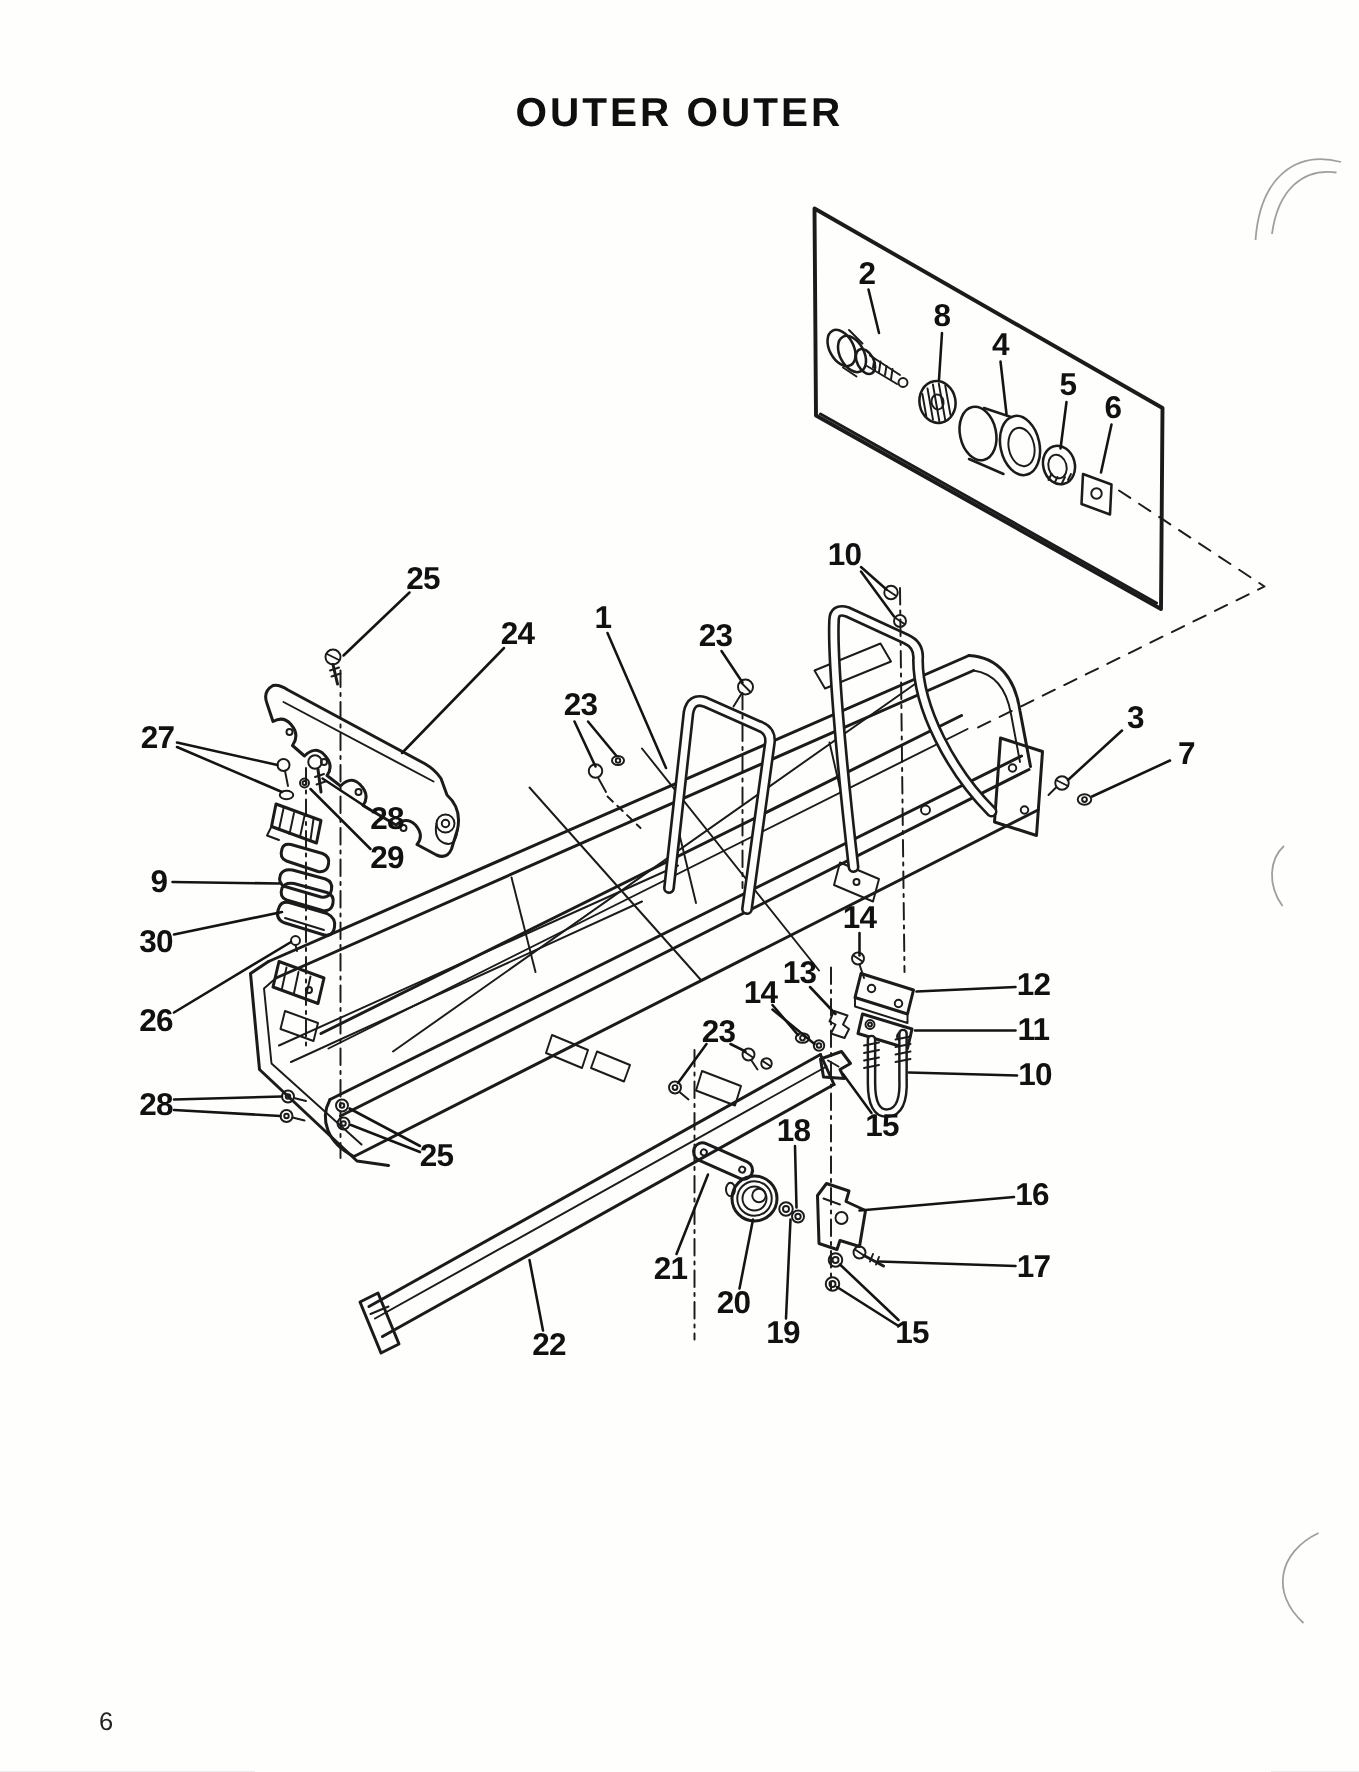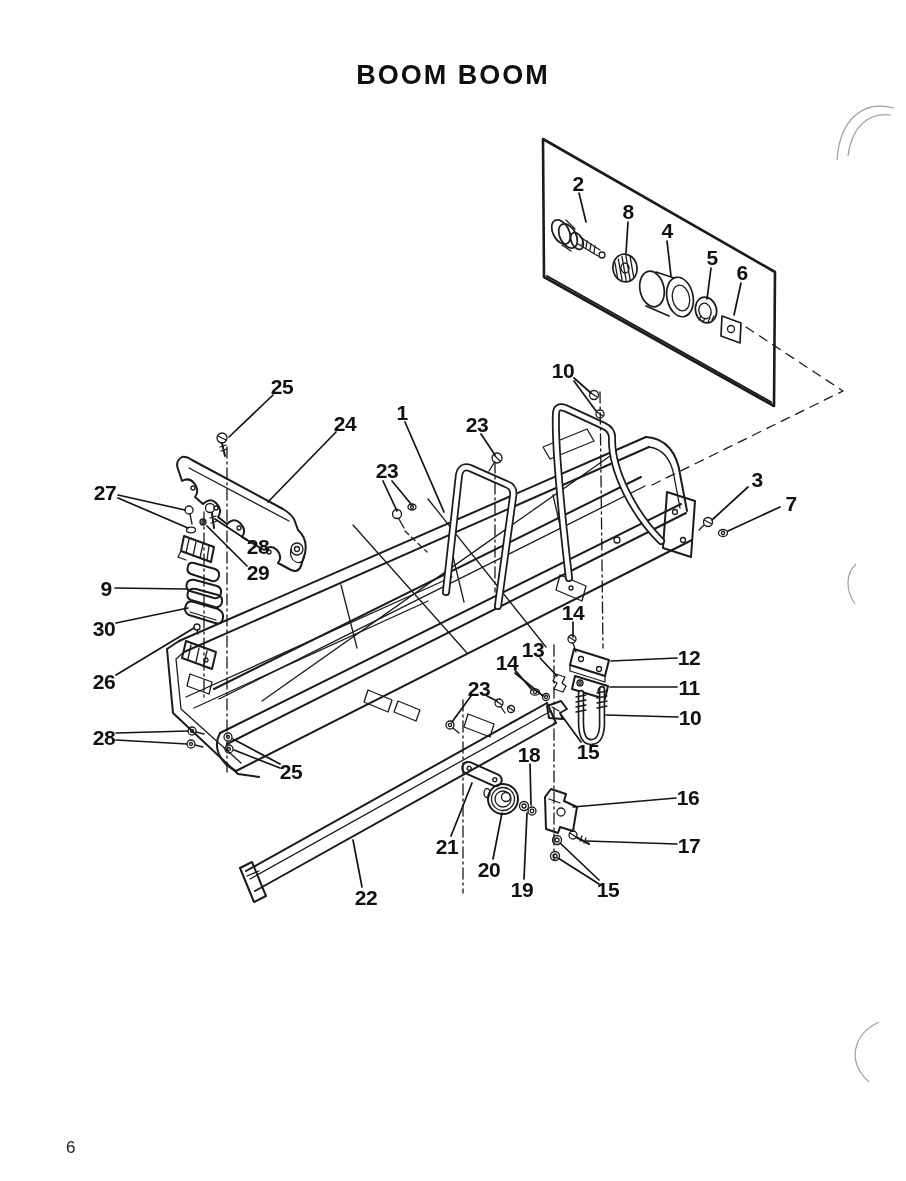--- a/index.html
+++ b/index.html
@@ -29,21 +29,21 @@
     font-family:"Liberation Sans", sans-serif;font-weight:700;font-size:21px;
     fill:#111;text-anchor:middle;dominant-baseline:central;letter-spacing:-0.5px;
   }
   #callout-layer line{stroke:#141414;stroke-width:1.7;stroke-linecap:round;}
 </style>
 </head>
 <body>
 
 <div class="page">
 
-  <div class="title">BOOM BOOM</div>
+  <div class="title">OUTER OUTER</div>
 
   <svg class="diagram" width="906" height="1181" viewBox="0 0 906 1181">
 
     <g>
       <path class="artifact" d="M837,160 C840,118 864,100 894,108"></path>
       <path class="artifact" d="M848,156 C852,126 869,112 891,115"></path>
       <path class="artifact" d="M856,564 C846,573 845,590 855,604"></path>
       <path class="artifact" d="M879,1022 C852,1035 847,1062 869,1082"></path>
     </g>
 

